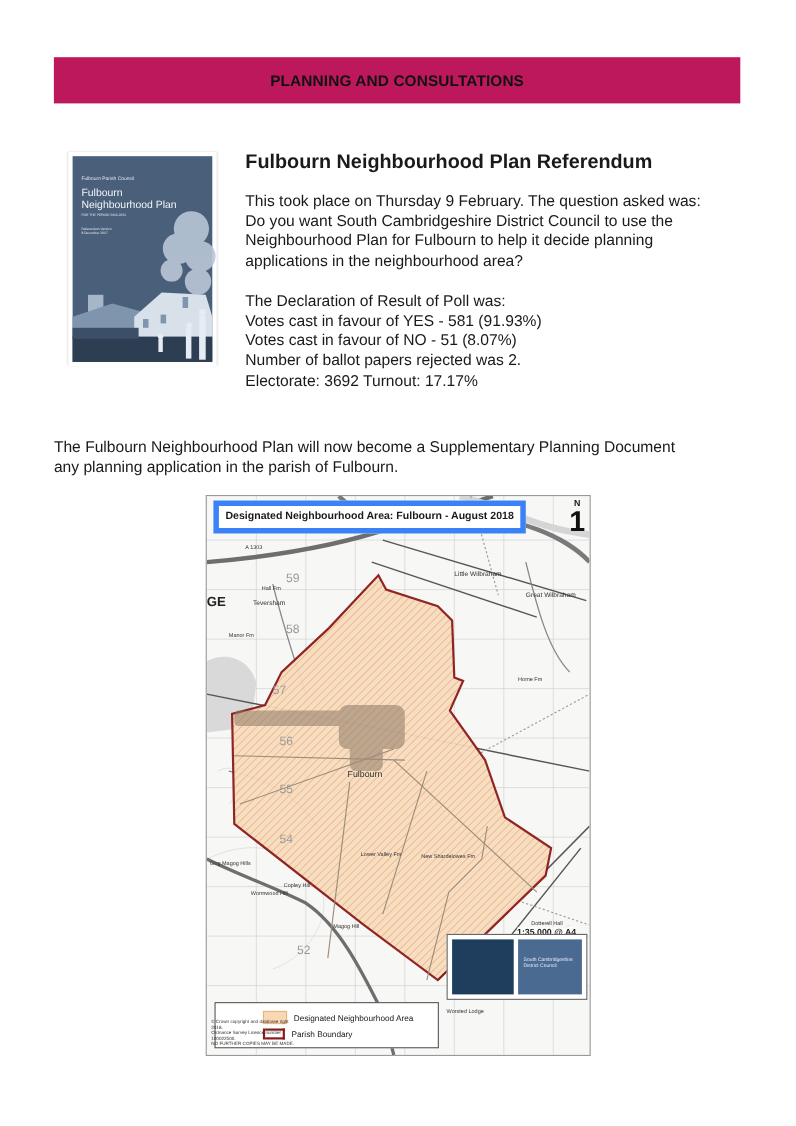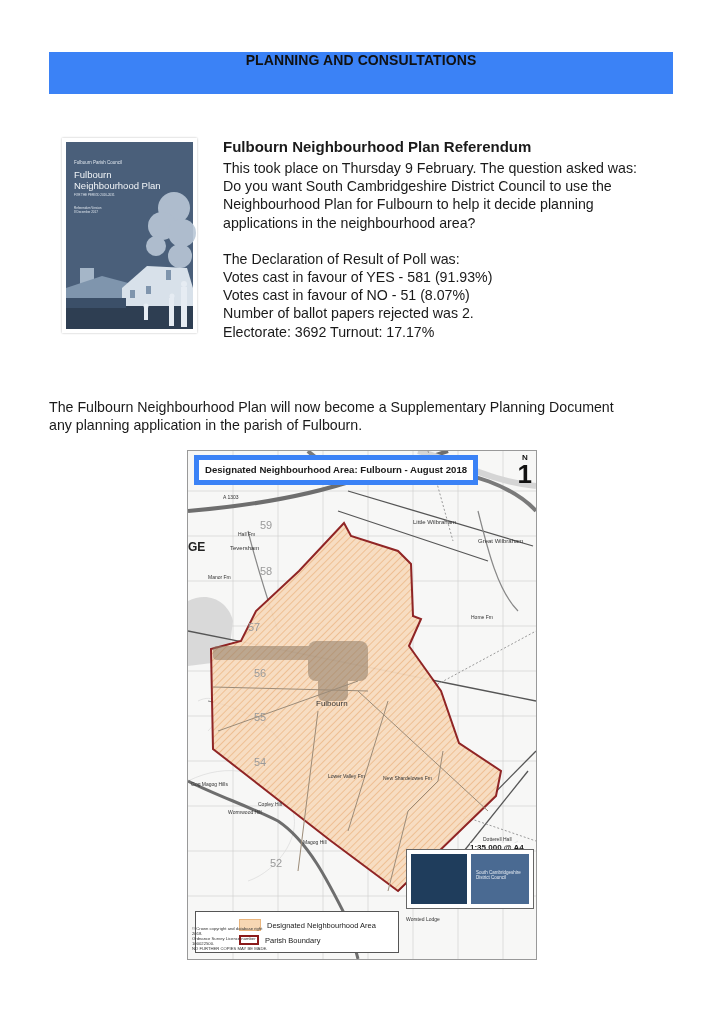--- a/index.html
+++ b/index.html
@@ -1,22 +1,22 @@
 <!DOCTYPE html>
 <html><head>
 <meta charset="utf-8">
 <style>
   html, body { margin:0; padding:0; background:#ffffff; }
   body { width:724px; height:1024px; position:relative; overflow:hidden; font-family:"Liberation Sans", sans-serif; color:#1a1a1a; }
-  .banner { position:absolute; left:49px; top:52px; width:624px; height:42px; background:#3b82f6; display:flex; justify-content:center; }
+  .banner { position:absolute; left:49px; top:52px; width:624px; height:42px; background:#be185d; display:flex; align-items:center; justify-content:center; }
   .banner span { font-weight:bold; font-size:14px; letter-spacing:0.1px; color:#111; }
   .cover { position:absolute; left:62px; top:138px; width:135px; height:195px; background:#ffffff; box-shadow:0 0 2px #bbb; }
   .cover svg { display:block; }
   .article { position:absolute; left:223px; top:138px; width:450px; font-size:14.2px; line-height:18.2px; }
-  .article h2 { font-size:15px; font-weight:bold; margin:0 0 3px 0; line-height:18px; }
+  .article h2 { font-size:18px; font-weight:bold; margin:0 0 18px 0; line-height:18px; }
   .article p { margin:0 0 18px 0; }
   .article .line { display:block; }
   .para2 { position:absolute; left:49px; top:386px; width:630px; font-size:14.2px; line-height:18.2px;margin-top:12px; }
   .map { position:absolute; left:187px; top:450px; width:348px; height:508px; background:#f7f7f6; border:1px solid #999; overflow:hidden; }
   .map svg { position:absolute; left:0; top:0; }
   .map-title { position:absolute; left:6px; top:4px; height:20px; padding:0 6px; border:5px solid #3b82f6; background:#fff; font-size:9.6px; font-weight:bold; line-height:20px; white-space:nowrap; }
   .north { position:absolute; right:4px; top:2px; text-align:center; font-weight:bold; color:#111; }
   .north .n { font-size:8px; display:block; line-height:9px; }
   .north .one { font-size:26px; line-height:24px; display:block; }
   .scale { position:absolute; left:282px; top:392px; font-size:8px; font-weight:bold; background:rgba(255,255,255,0.7); }

